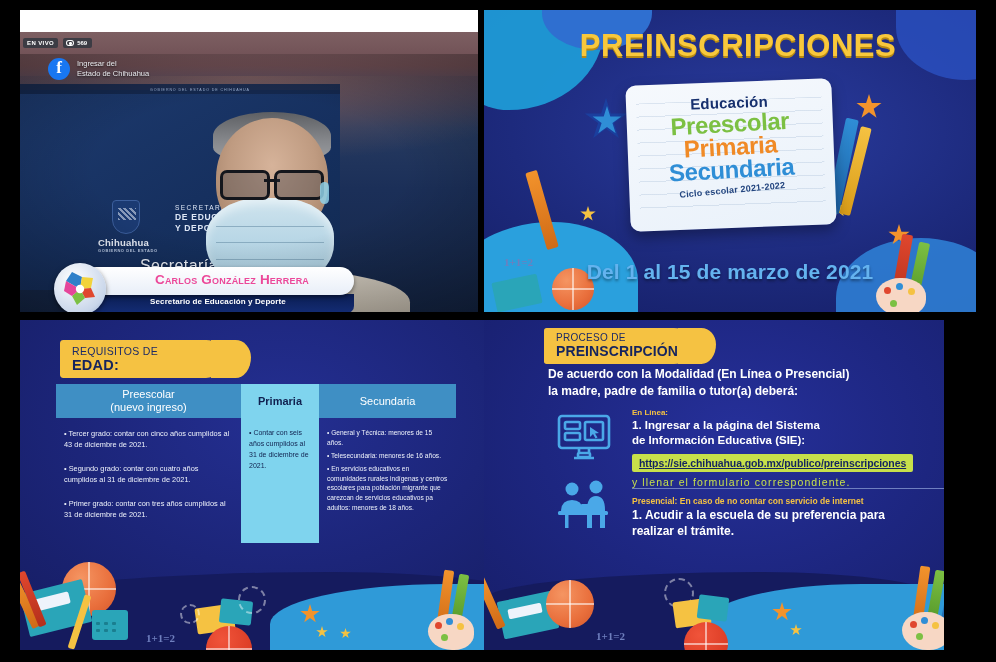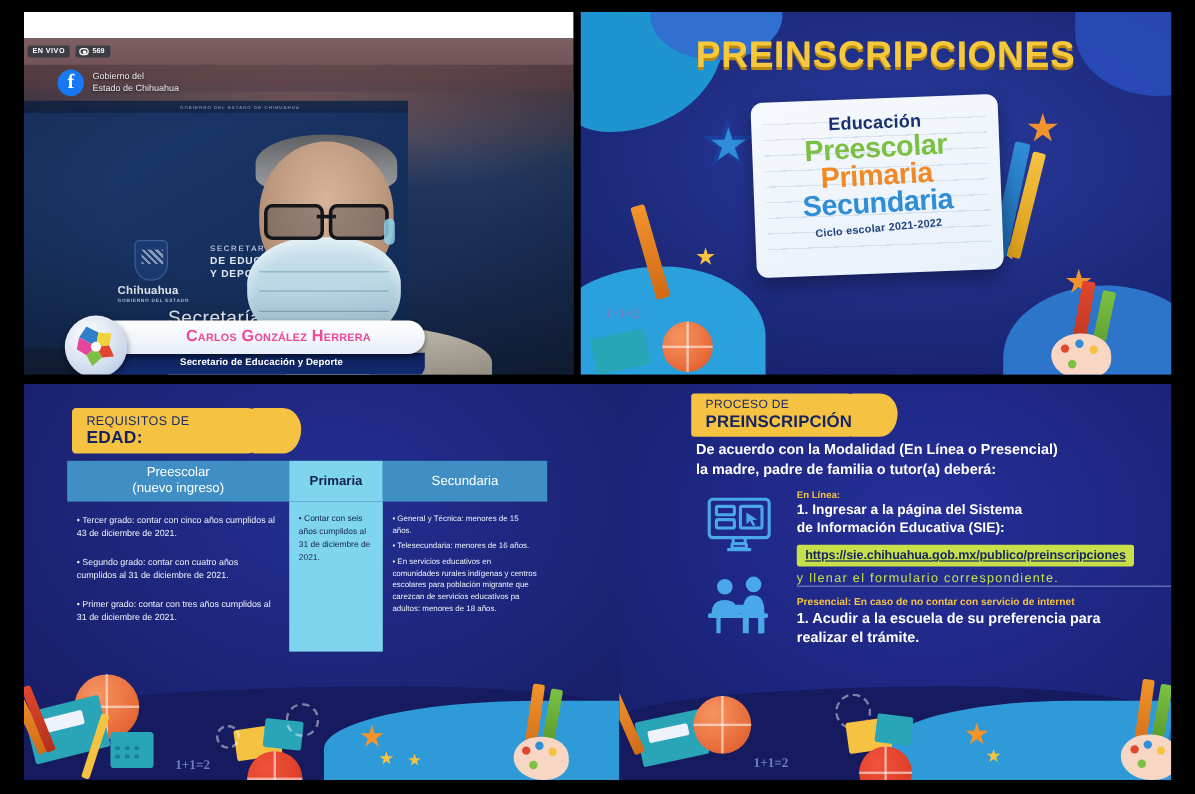--- a/index.html
+++ b/index.html
@@ -170,21 +170,21 @@
   .rq-body { display:flex; align-items:stretch; }
   .rq-col { padding:10px 8px; font-size:7.4px; color:#eef2fb; line-height:1.55; }
   .rq-col.c1 { width:185px; }
   .rq-col.c2 { width:78px; background:#7fd4ee; color:#11224f; font-size:7px; min-height:100px; }
   .rq-col.c3 { width:137px; font-size:6.6px; line-height:1.5; }
   .rq-col p { margin-bottom:12px; }
   .rq-col.c3 p { margin-bottom:3px; }
 
   
   #proc-panel { left:484px; top:320px; width:460px; height:330px;
-      background: radial-gradient(ellipse 85% 90% at 55% 35%, #26309a 0%, #1d2680 50%, #161d66 100%); margin-left: 32px; }
+      background: radial-gradient(ellipse 85% 90% at 55% 35%, #26309a 0%, #1d2680 50%, #161d66 100%); }
   .pr-banner { position:absolute; left:60px; top:8px; width:148px; height:36px;
       background:#f5c242; border-radius:3px 20px 20px 3px; }
   .pr-banner:after { content:""; position:absolute; right:-24px; top:0; width:38px; height:36px;
       background:#f5c242; border-radius:0 50% 50% 0 / 0 60% 70% 0; }
   .pr-b1 { position:absolute; left:12px; top:4px; font-size:10px; color:#1c2a66; letter-spacing:.3px;}
   .pr-b2 { position:absolute; left:12px; top:15px; font-size:14px; font-weight:800; color:#15245e; letter-spacing:.1px;}
   .pr-lead { position:absolute; left:64px; top:46px; width:380px; font-size:12px; color:#fff;
       font-weight:600; line-height:1.45; }
   .pr-icon-mon { position:absolute; left:72px; top:93px; width:56px; height:48px; }
   .pr-icon-ppl { position:absolute; left:72px; top:160px; width:58px; height:48px; }
@@ -267,21 +267,21 @@
       <span class="badge-live">EN VIVO</span>
       <span class="badge-views">
         <span class="eye-ic"></span>
         <span>569</span>
       </span>
     </div>
 
     <div class="fb-row">
       <span class="fb-logo">f</span>
       <span class="fb-name">
-        <span>Gobierno del</span><br>
+        <span>Ingresar del</span><br>
         <span>Estado de Chihuahua</span>
       </span>
     </div>
 
     <div class="nametag">
       <div class="nt-strip"></div>
       <div class="nt-plate"></div>
       <div class="nt-name">Carlos González Herrera</div>
       <div class="nt-role">Secretario de Educación y Deporte</div>
       <div class="nt-seal">
@@ -334,20 +334,21 @@
     <div class="pp-card">
       <div class="pp-card-in">
         <div class="pc-edu">Educación</div>
         <div class="pc-pre">Preescolar</div>
         <div class="pc-pri">Primaria</div>
         <div class="pc-sec">Secundaria</div>
         <div class="pc-cic">Ciclo escolar 2021-2022</div>
       </div>
     </div>
 
+    <div class="pp-date">Del 1 al 15 de marzo de 2021</div>
   </div>
 
   <div class="panel slide" id="req-panel">
     <div class="rq-banner">
       <div class="rq-b1">REQUISITOS DE</div>
       <div class="rq-b2">EDAD:</div>
     </div>
 
     <div class="rq-table">
       <div class="rq-head">

